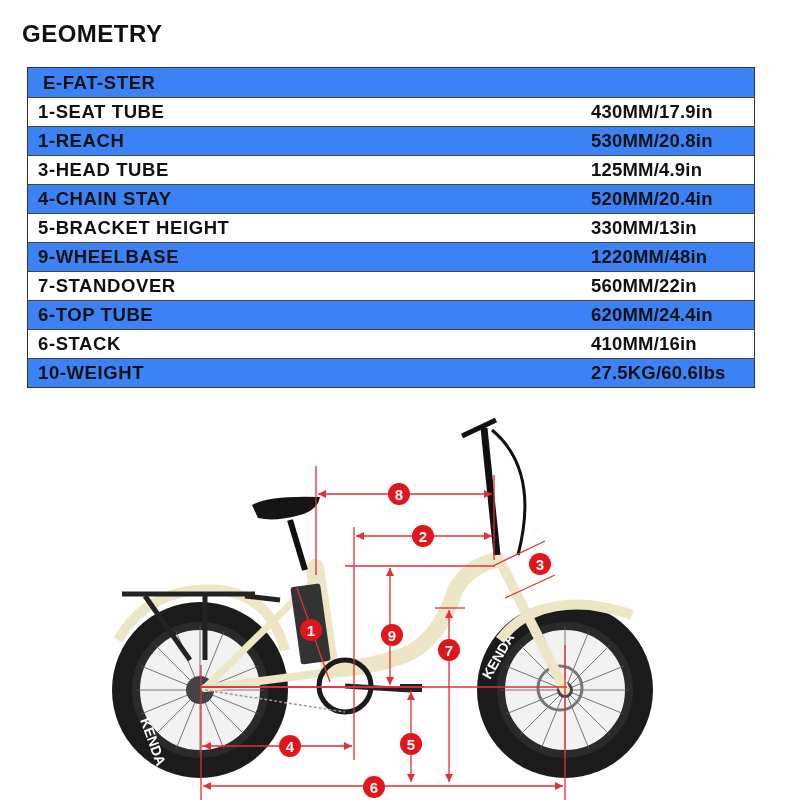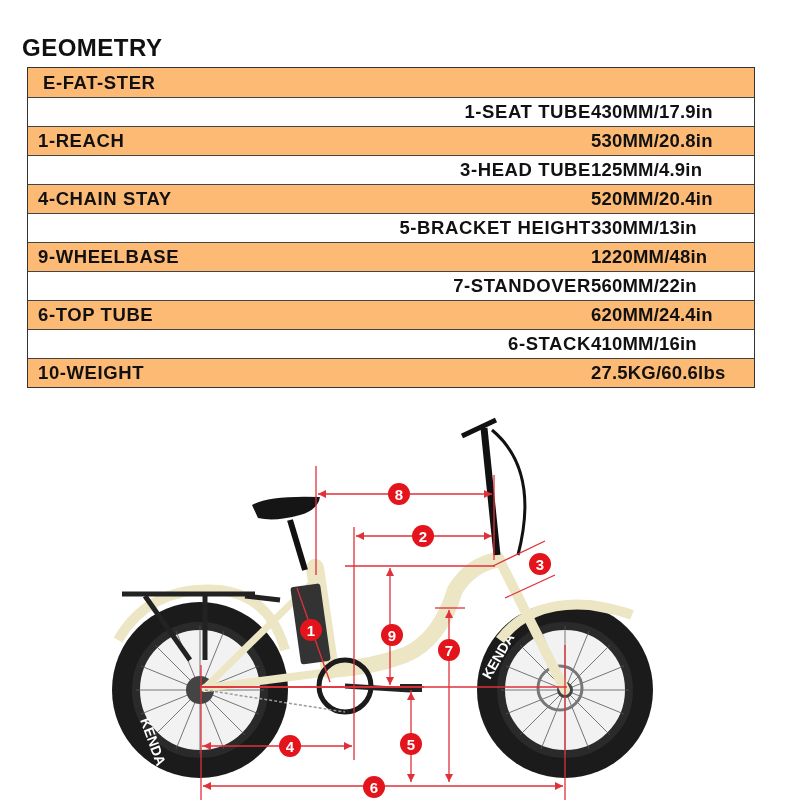--- a/index.html
+++ b/index.html
@@ -1,26 +1,26 @@
 <!DOCTYPE html>
 <html><head>
   <meta charset="utf-8">
   <style>
     html, body { margin: 0; padding: 0; background: #ffffff; }
     body { width: 800px; height: 800px; position: relative; overflow: hidden;
            font-family: "Liberation Sans", sans-serif; color: #111; }
-    .title { position: absolute; left: 22px; top: 34px; font-size: 24px; font-weight: bold;
+    .title { position: absolute; left: 22px; top: 20px; font-size: 24px; font-weight: bold;
              letter-spacing: 0.5px; color: #111; }
     .spec-table { position: absolute; left: 27px; top: 67px; width: 728px;
                   border: 1.5px solid #333; box-sizing: border-box; }
     .row { height: 29px; border-top: 1px solid #444; display: flex; align-items: center;
            font-weight: bold; font-size: 18.5px; letter-spacing: 0.6px; box-sizing: border-box; }
     .row:first-child { border-top: none; }
-    .row.gray { background: #fdba74; }
-    .row.white { background: #ffffff; text-align: right; }
+    .row.gray { background: #3b82f6; }
+    .row.white { background: #ffffff; }
     .row .label { padding-left: 10px; width: 553px; white-space: nowrap; }
     .row .value { white-space: nowrap; letter-spacing: 0.2px; }
     .row.header .label { padding-left: 15px; }
     .diagram { position: absolute; left: 0; top: 400px; width: 800px; height: 400px; }
     .marker-text { font-family: "Liberation Sans", sans-serif; font-weight: bold; font-size: 15px; fill: #fff; }
   </style>
 </head>
 <body>
 
 <div class="title">GEOMETRY</div>

